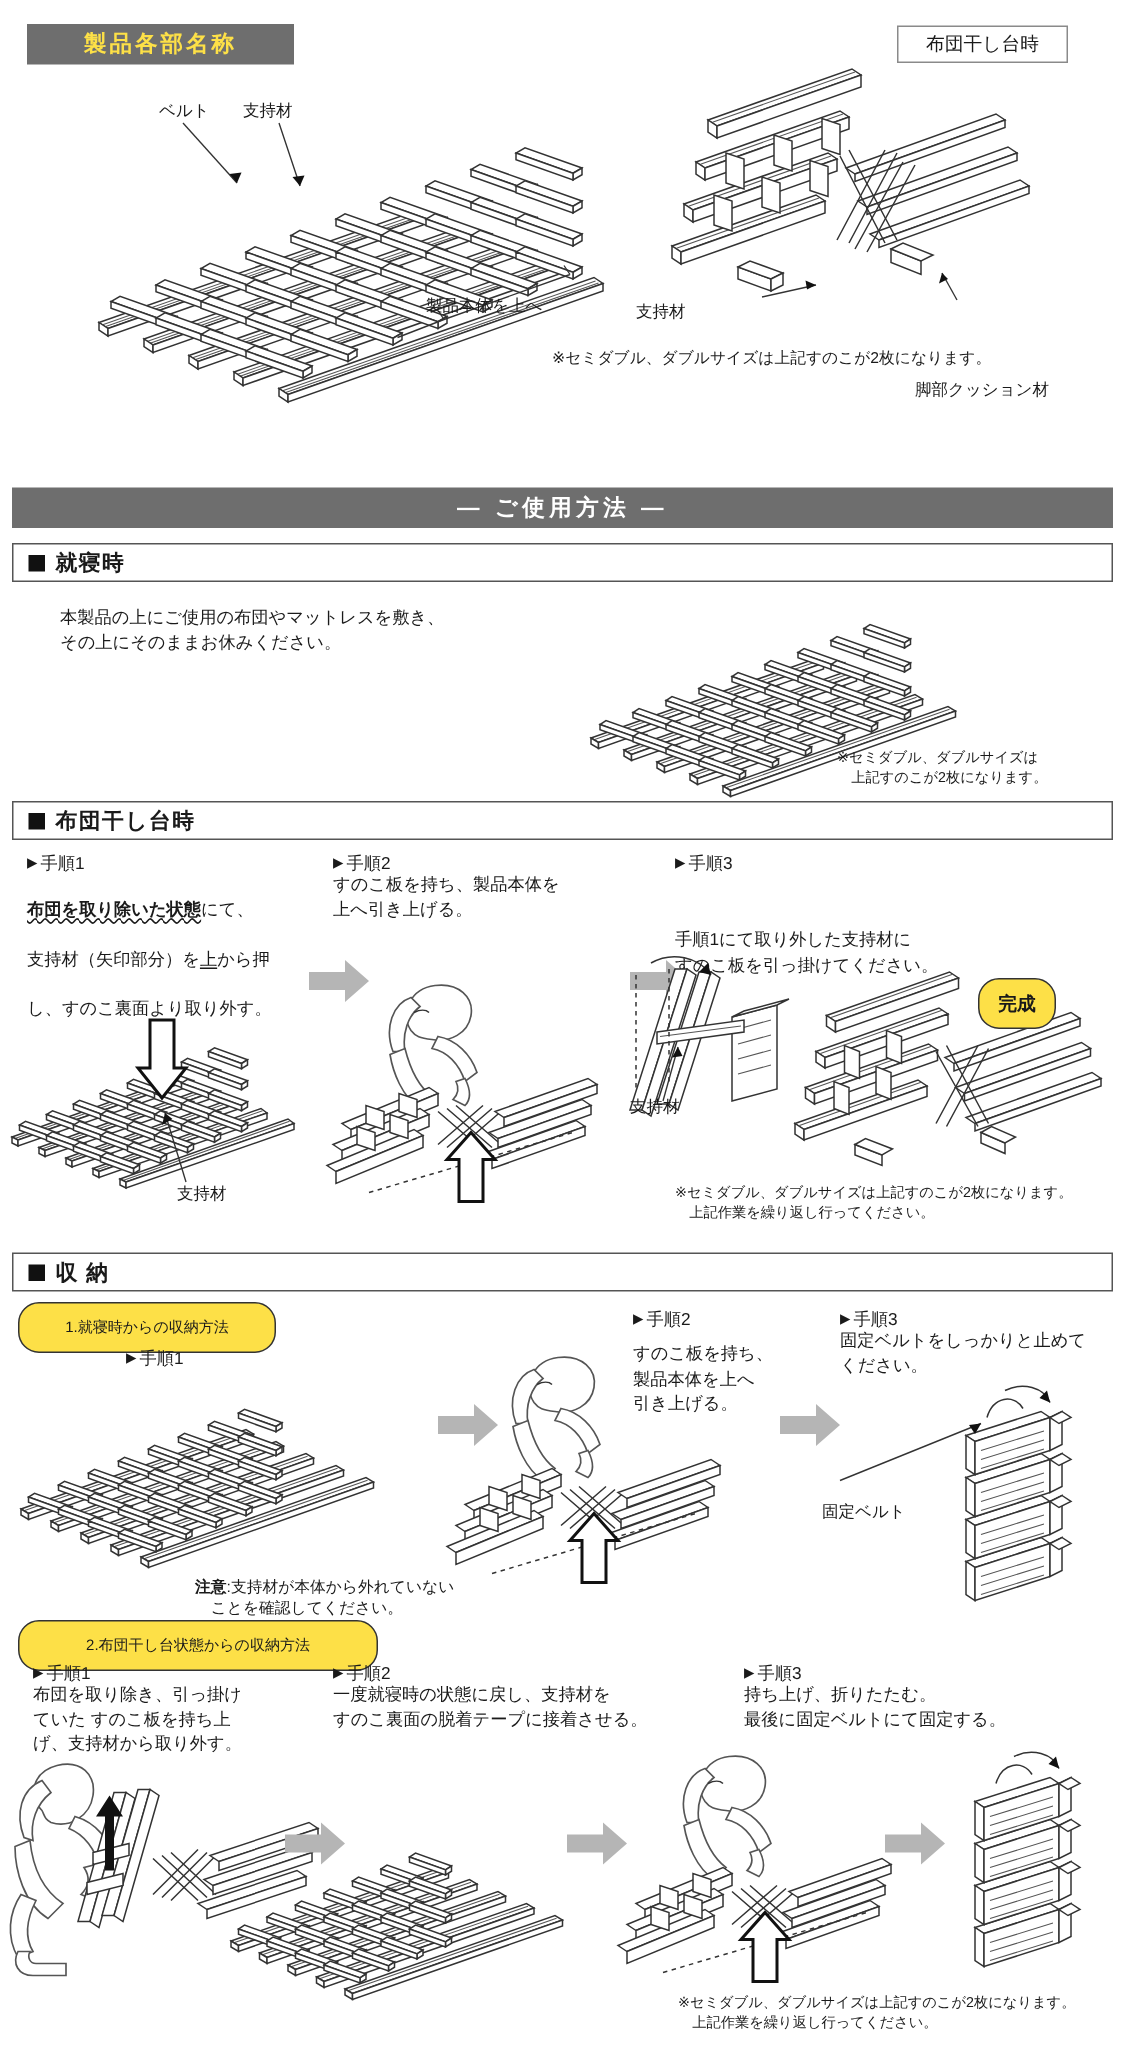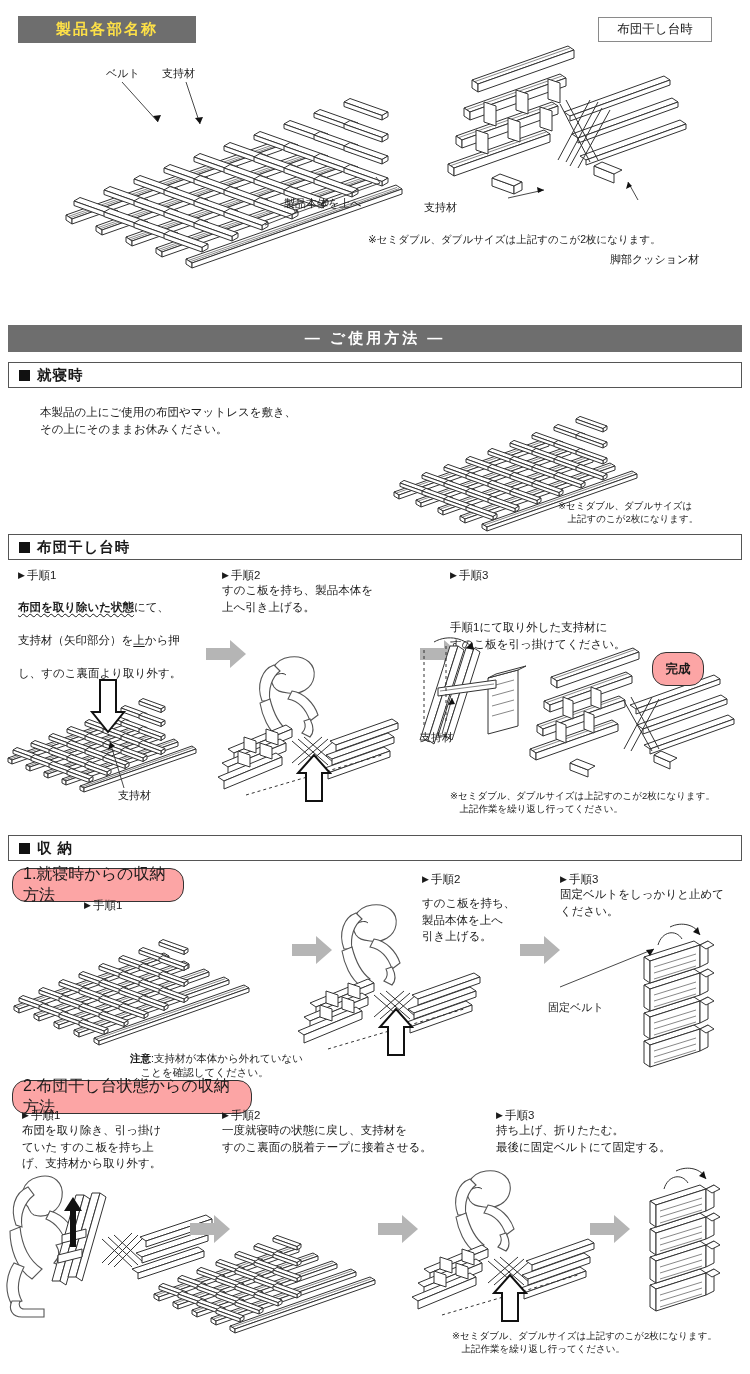--- a/index.html
+++ b/index.html
@@ -26,25 +26,25 @@
   .sec-box{
     border:1px solid #555;background:#fff;display:flex;align-items:center;
     box-sizing:border-box;padding-left:10px;
   }
   .sec-box .sq{
     width:11px;height:11px;background:#111;margin-right:7px;display:inline-block;
   }
   .sec-box .txt{font-size:14.5px;font-weight:bold;letter-spacing:1px;}
 
   .pill{
-    border:1.4px solid #333;border-radius:14px;background:#fca5a5;
+    border:1.4px solid #333;border-radius:14px;background:#fde047;
     display:flex;align-items:center;justify-content:center;
     font-size:12.5px;font-weight:bold;padding:16px 10px;box-sizing:border-box;
   }
-  .pill.sub{font-weight:normal;font-size:16px;letter-spacing:0;}
+  .pill.sub{font-weight:normal;font-size:10px;letter-spacing:0;}
 
   
   .t{font-size:11.5px;line-height:1.45;white-space:pre-line;}
   .t.small{font-size:10.5px;line-height:1.4;}
   .t.tiny{font-size:9.5px;line-height:1.35;}
   .step-h{font-size:11.5px;font-weight:normal;margin-bottom:1px;}
   .step-h::before{content:"\25B6";font-size:9px;margin-right:2px;vertical-align:1px;}
   .lbl{font-size:11px;}
   .b{font-weight:bold;}
   .wavy{

